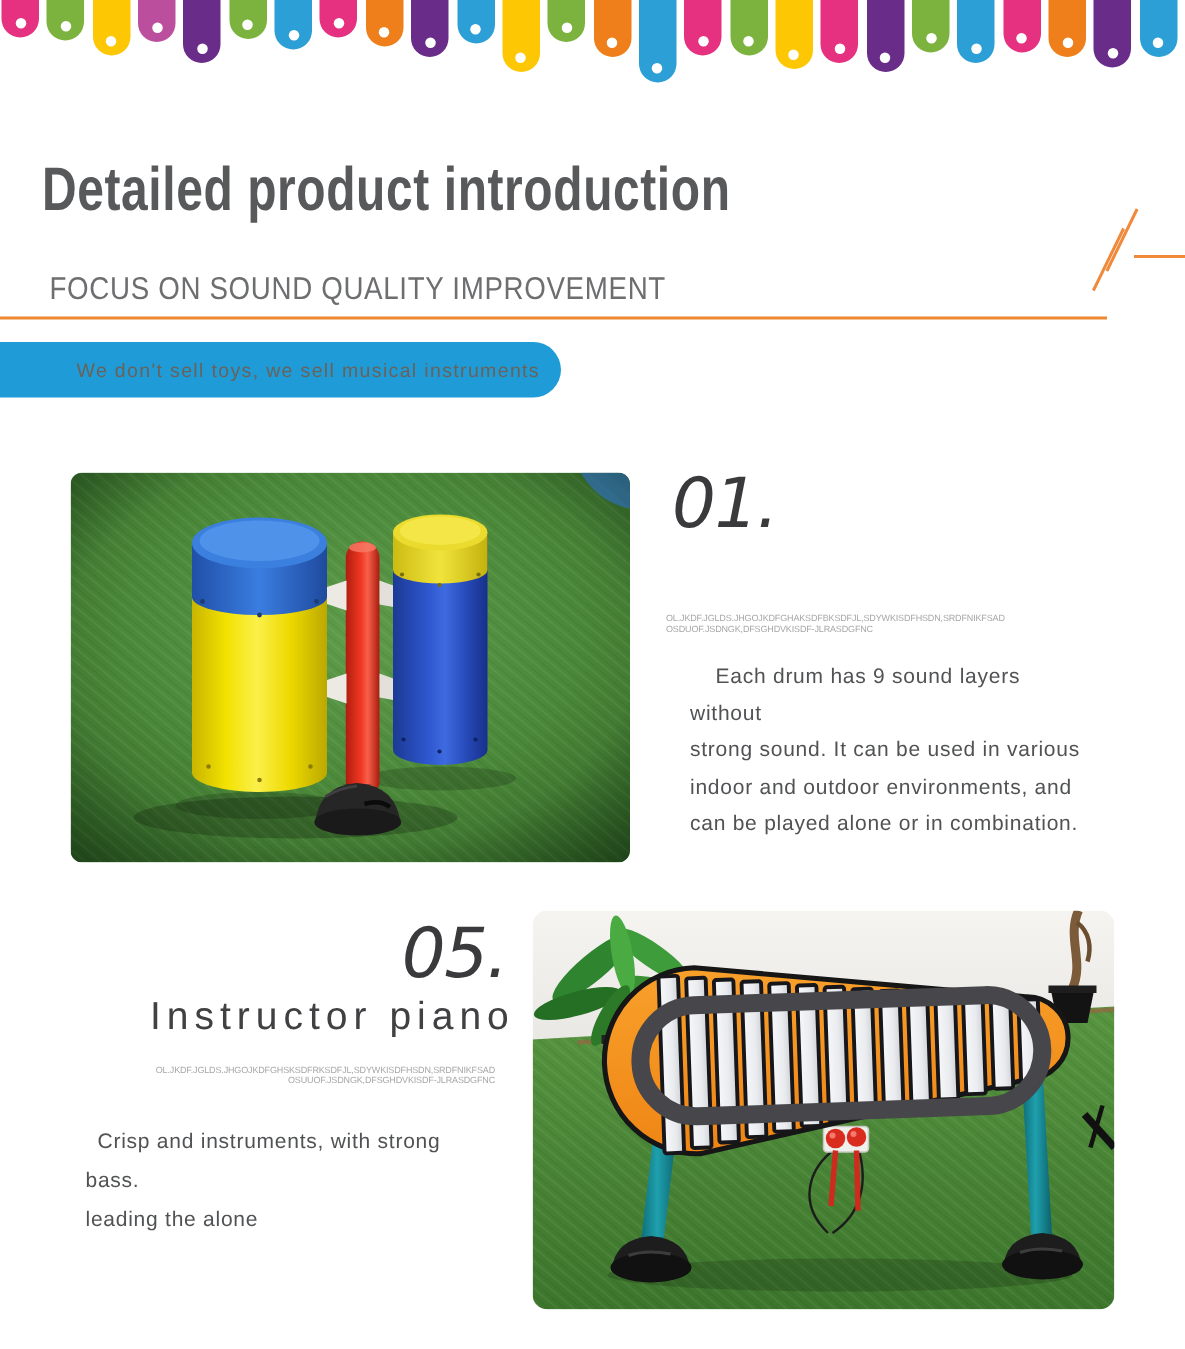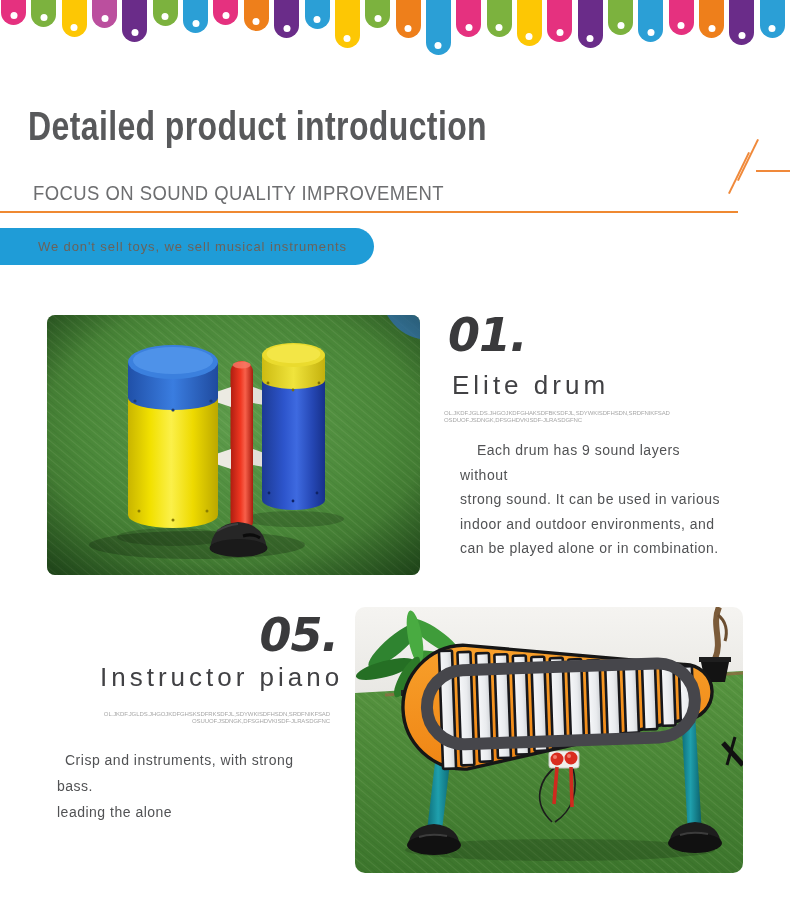--- a/index.html
+++ b/index.html
@@ -21,32 +21,32 @@
             transform:scaleX(.88);transform-origin:left top;white-space:nowrap;}
   .rule-orange{position:absolute;left:0;top:211px;width:738px;height:2px;background:#ef8931;}
   .decor-slash{position:absolute;width:2px;height:46px;background:#f0893a;transform:rotate(26deg);}
   .decor-slash.s1{left:747px;top:137px;}
   .decor-slash.s2{left:738px;top:150px;}
   .decor-dash{position:absolute;left:756px;top:170px;width:34px;height:2px;background:#f0893a;}
 
   
   .tagline-bar{position:absolute;left:0;top:228px;width:374px;height:37px;
                background:#1f9cd7;border-radius:0 19px 19px 0;}
-  .tagline-bar span{display:block;padding-left:38px;line-height:37px;
+  .tagline-bar span{display:block;padding-left:51px;line-height:37px;
                     font-size:13px;letter-spacing:.9px;color:#6a625a;white-space:nowrap;}
 
   
   .photo{position:absolute;overflow:hidden;}
   .photo svg{display:block;width:100%;height:100%;}
   .photo1{left:47px;top:315px;width:373px;height:260px;border-radius:8px;}
   .photo2{left:355px;top:607px;width:388px;height:266px;border-radius:10px;}
 
   
   .sec-number{position:absolute;margin:0;font-family:"DejaVu Sans",sans-serif;
-              font-size:46px;font-weight:bold;font-style:italic;color:#3a3a3c;letter-spacing:-1px;}
+              font-size:46px;font-weight:normal;font-style:italic;color:#3a3a3c;letter-spacing:-1px;}
   .sec-name{position:absolute;margin:0;font-size:26px;font-weight:400;color:#414144;
             letter-spacing:4px;white-space:nowrap;}
   .fineprint{position:absolute;font-size:6px;line-height:7px;letter-spacing:-0.1px;
              color:#a7a7a7;white-space:nowrap;}
   .desc{position:absolute;font-size:14px;color:#515254;letter-spacing:.5px;}
   .num1{left:448px;top:308px;}
   .name1{left:452px;top:370px;}
   .fine1{left:444px;top:410px;text-align:left;}
   .desc1{left:460px;top:438px;width:272px;line-height:24.5px;}
   .num2{left:130px;top:608px;width:208px;text-align:right;}
@@ -238,21 +238,20 @@
 
       <path d="M163 235 Q165 209 191 207 Q218 209 220 235 Q191 246 163 235 Z" fill="#262626"></path>
       <ellipse cx="191.5" cy="233" rx="29" ry="9" fill="#1a1a1a"></ellipse>
       <path d="M196 221 Q206 218 213 223" stroke="#0b0b0b" stroke-width="3" fill="none"></path>
       <path d="M170 216 Q180 210 191 209" stroke="#3f3f3f" stroke-width="2" fill="none"></path>
       <rect width="373" height="260" fill="url(#vig1)"></rect>
     </svg>
   </div>
 
   <p class="sec-number num1">01.</p>
-  <p class="sec-name name1">Elite drum</p>
   <div class="fineprint fine1">
       <div>OL.JKDF.JGLDS.JHGOJKDFGHAKSDFBKSDFJL,SDYWKISDFHSDN,SRDFNIKFSAD</div>
       <div>OSDUOF.JSDNGK,DFSGHDVKISDF-JLRASDGFNC</div>
     </div>
   <div class="desc desc1">
       <div style="text-indent: 17px;">Each drum has 9 sound layers without</div>
       <div>strong sound. It can be used in various</div>
       <div>indoor and outdoor environments, and</div>
       <div>can be played alone or in combination.</div>
     </div>

